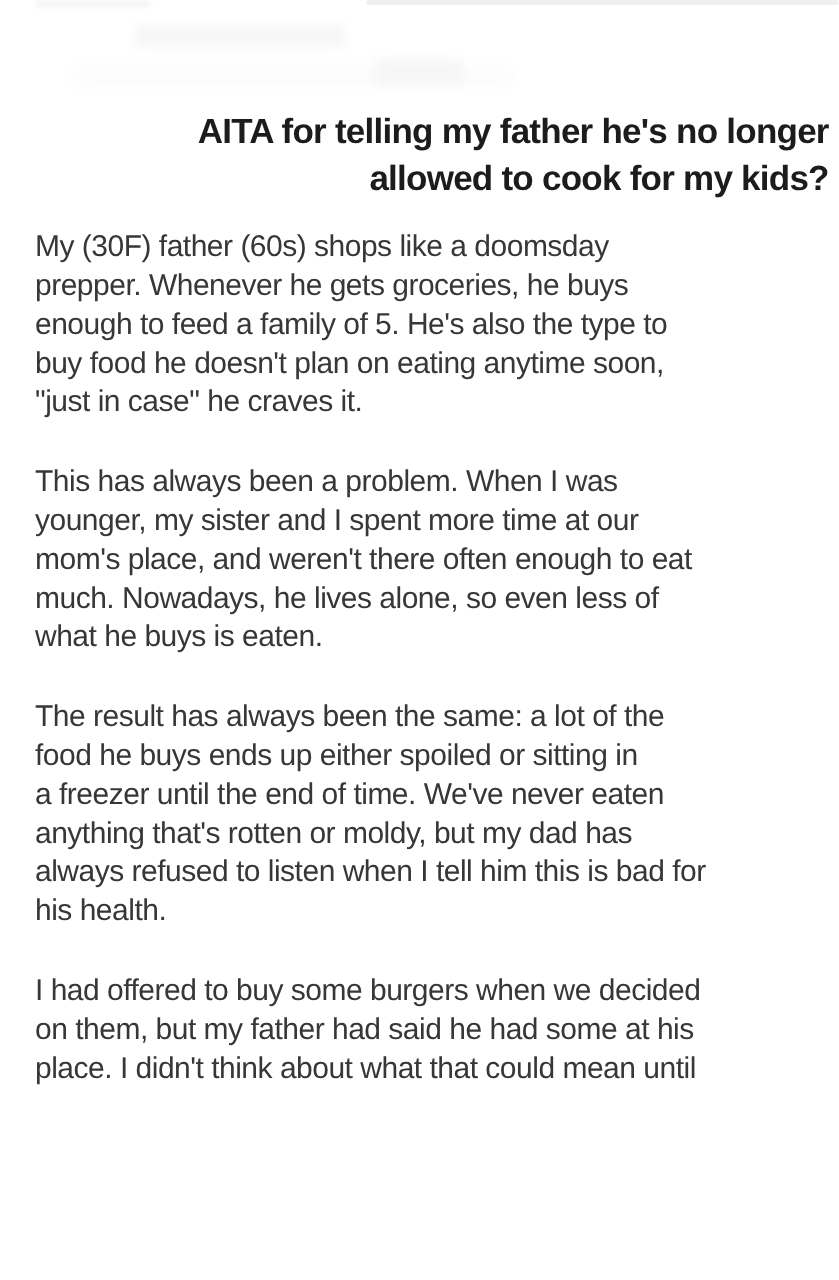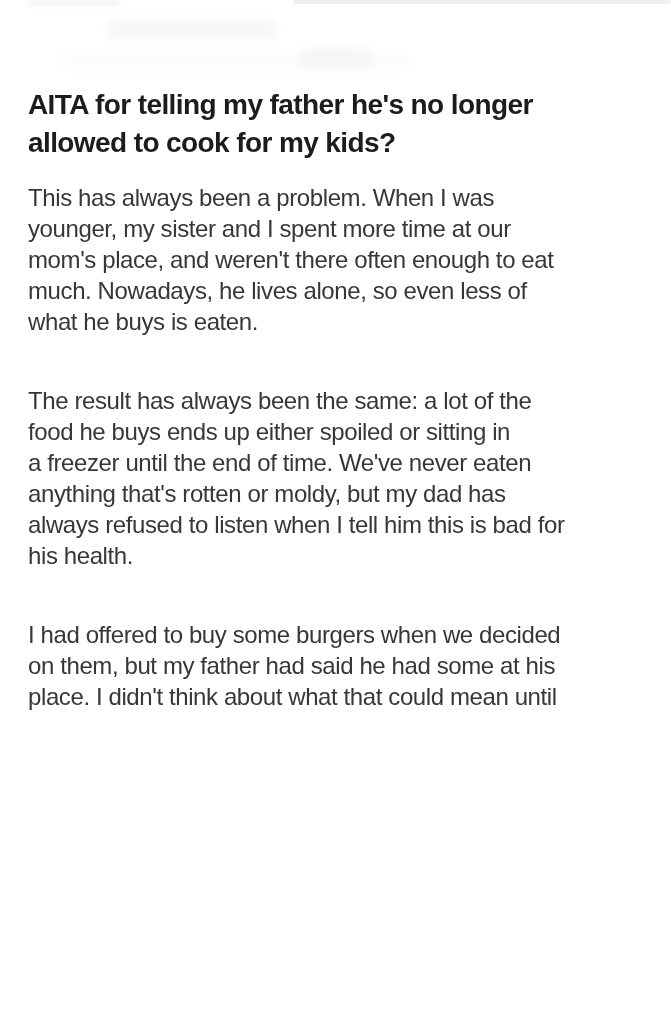--- a/index.html
+++ b/index.html
@@ -58,60 +58,66 @@
   
   .post {
     position: absolute;
     top: 0; left: 0;
     width: 671px;
     padding-left: 28px;
     padding-right: 8px;
     box-sizing: border-box;
   }
   .post-title {
-    margin: 86px 0 0 0;
+    margin: 86px 0 0 11px;
     font-size: 28px;
     font-weight: 700;
     line-height: 38px;
     letter-spacing: -0.6px;
     color: #1c1c1c;
     white-space: pre;
+    text-align: right;
   }
   .post-body {
     margin-top: 20px;
   }
   .post-body p {
     margin: 0;
     font-size: 24px;
     font-weight: 400;
     line-height: 31px;
     letter-spacing: -0.4px;
     color: #373737;
     white-space: pre;
   }
   .post-body p + p {
-    margin-top: 48px;
+    margin-top: 33px;
   }
 </style>
 </head>
 <body>
 
 <div class="ghost-area">
   <div class="ghost ghost-topbar"></div>
   <div class="ghost ghost-s1"></div>
   <div class="ghost ghost-s2"></div>
   <div class="ghost ghost-s3"></div>
   <div class="ghost ghost-s4"></div>
 </div>
 
 <div class="post">
   <h1 class="post-title">AITA for telling my father he's no longer
 allowed to cook for my kids?</h1>
 
   <div class="post-body">
+    <p>My (30F) father (60s) shops like a doomsday
+prepper. Whenever he gets groceries, he buys
+enough to feed a family of 5. He's also the type to
+buy food he doesn't plan on eating anytime soon,
+"just in case" he craves it.</p>
     <p>This has always been a problem. When I was
 younger, my sister and I spent more time at our
 mom's place, and weren't there often enough to eat
 much. Nowadays, he lives alone, so even less of
 what he buys is eaten.</p>
     <p>The result has always been the same: a lot of the
 food he buys ends up either spoiled or sitting in
 a freezer until the end of time. We've never eaten
 anything that's rotten or moldy, but my dad has
 always refused to listen when I tell him this is bad for

